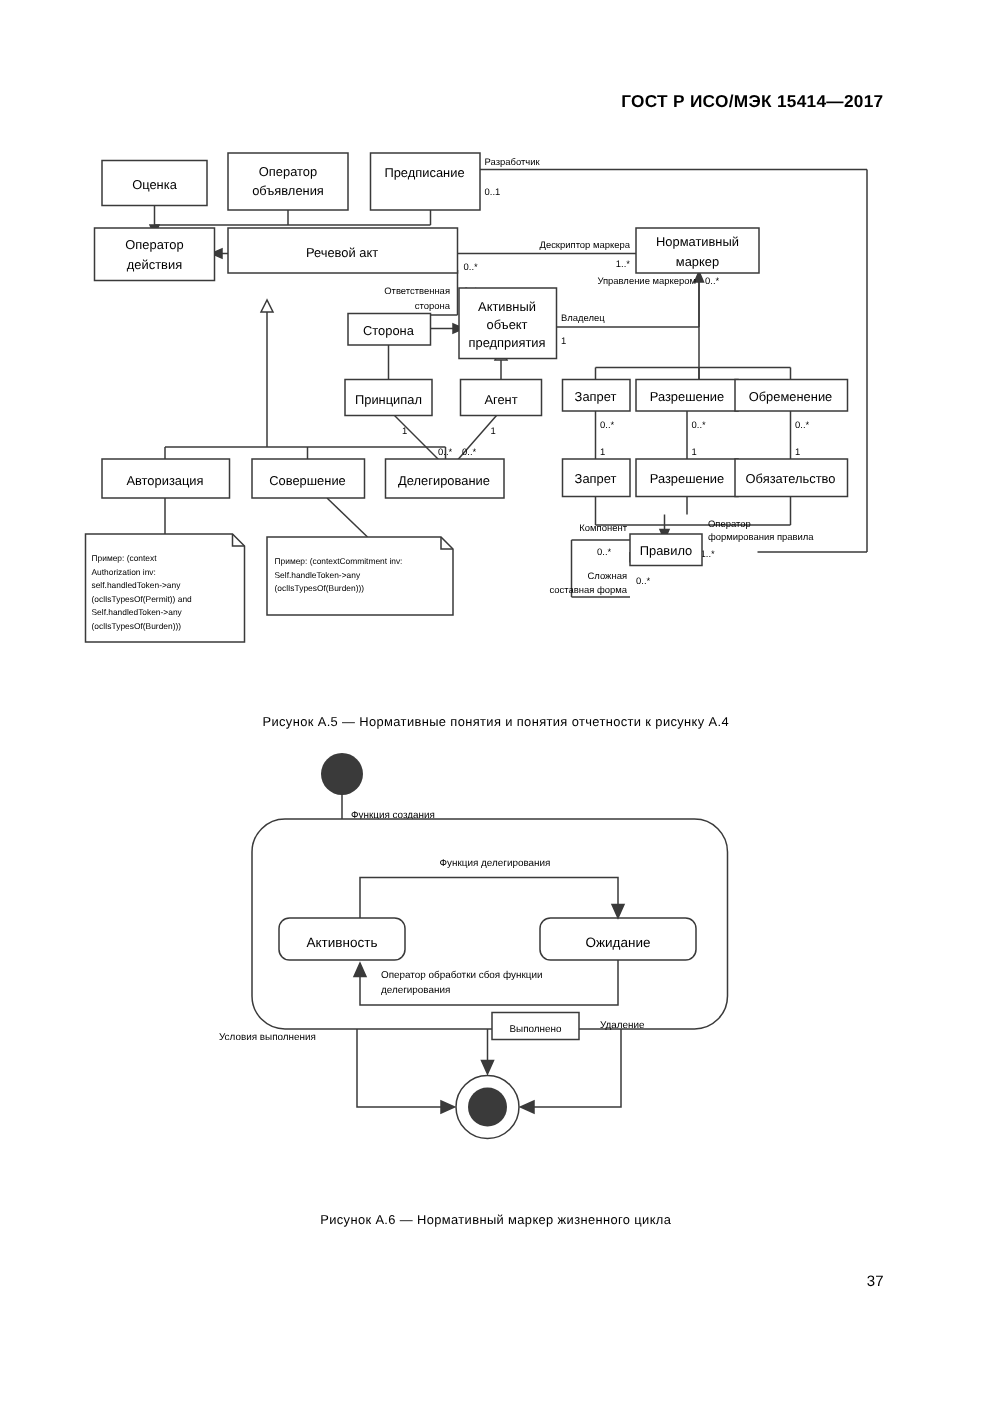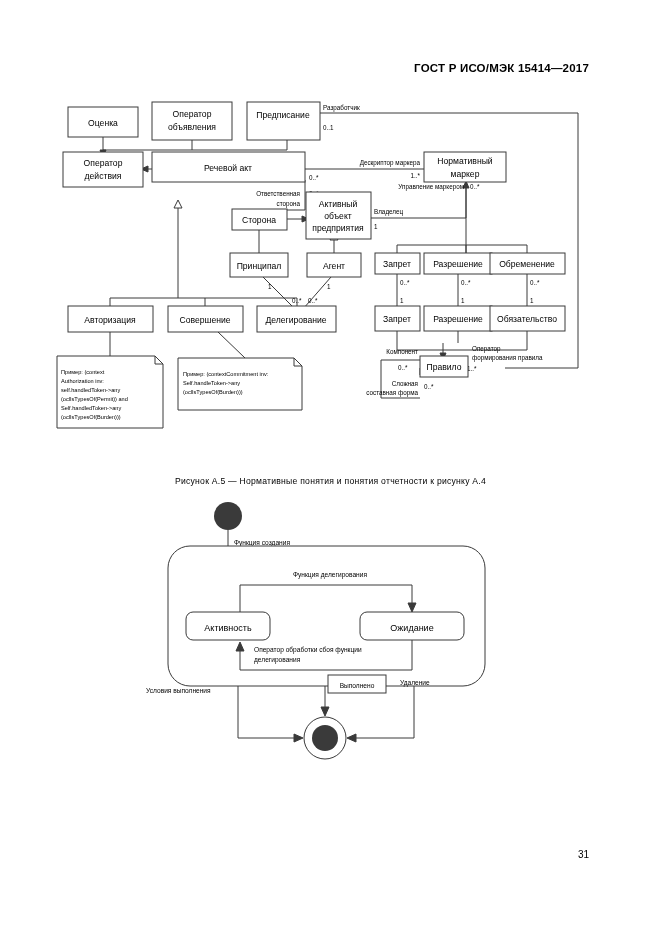--- a/index.html
+++ b/index.html
@@ -371,16 +371,17 @@
     </g>
 
     <g>
       <path class="ln" d="M414 196 L414 248 L353 248"></path>
       <polygon class="fill-dark" points="347,248 356,244 356,252"></polygon>
       <text class="t-stl" x="400" y="195">Удаление</text>
     </g>
 
   </svg>
 
-
-  <div class="pageno">31</div>
+  <div class="caption" style="top:777px;">Рисунок А.6 — Нормативный маркер жизненного цикла</div>
+
+  <div class="pageno">37</div>
 
 </div>
 
 </body></html>

